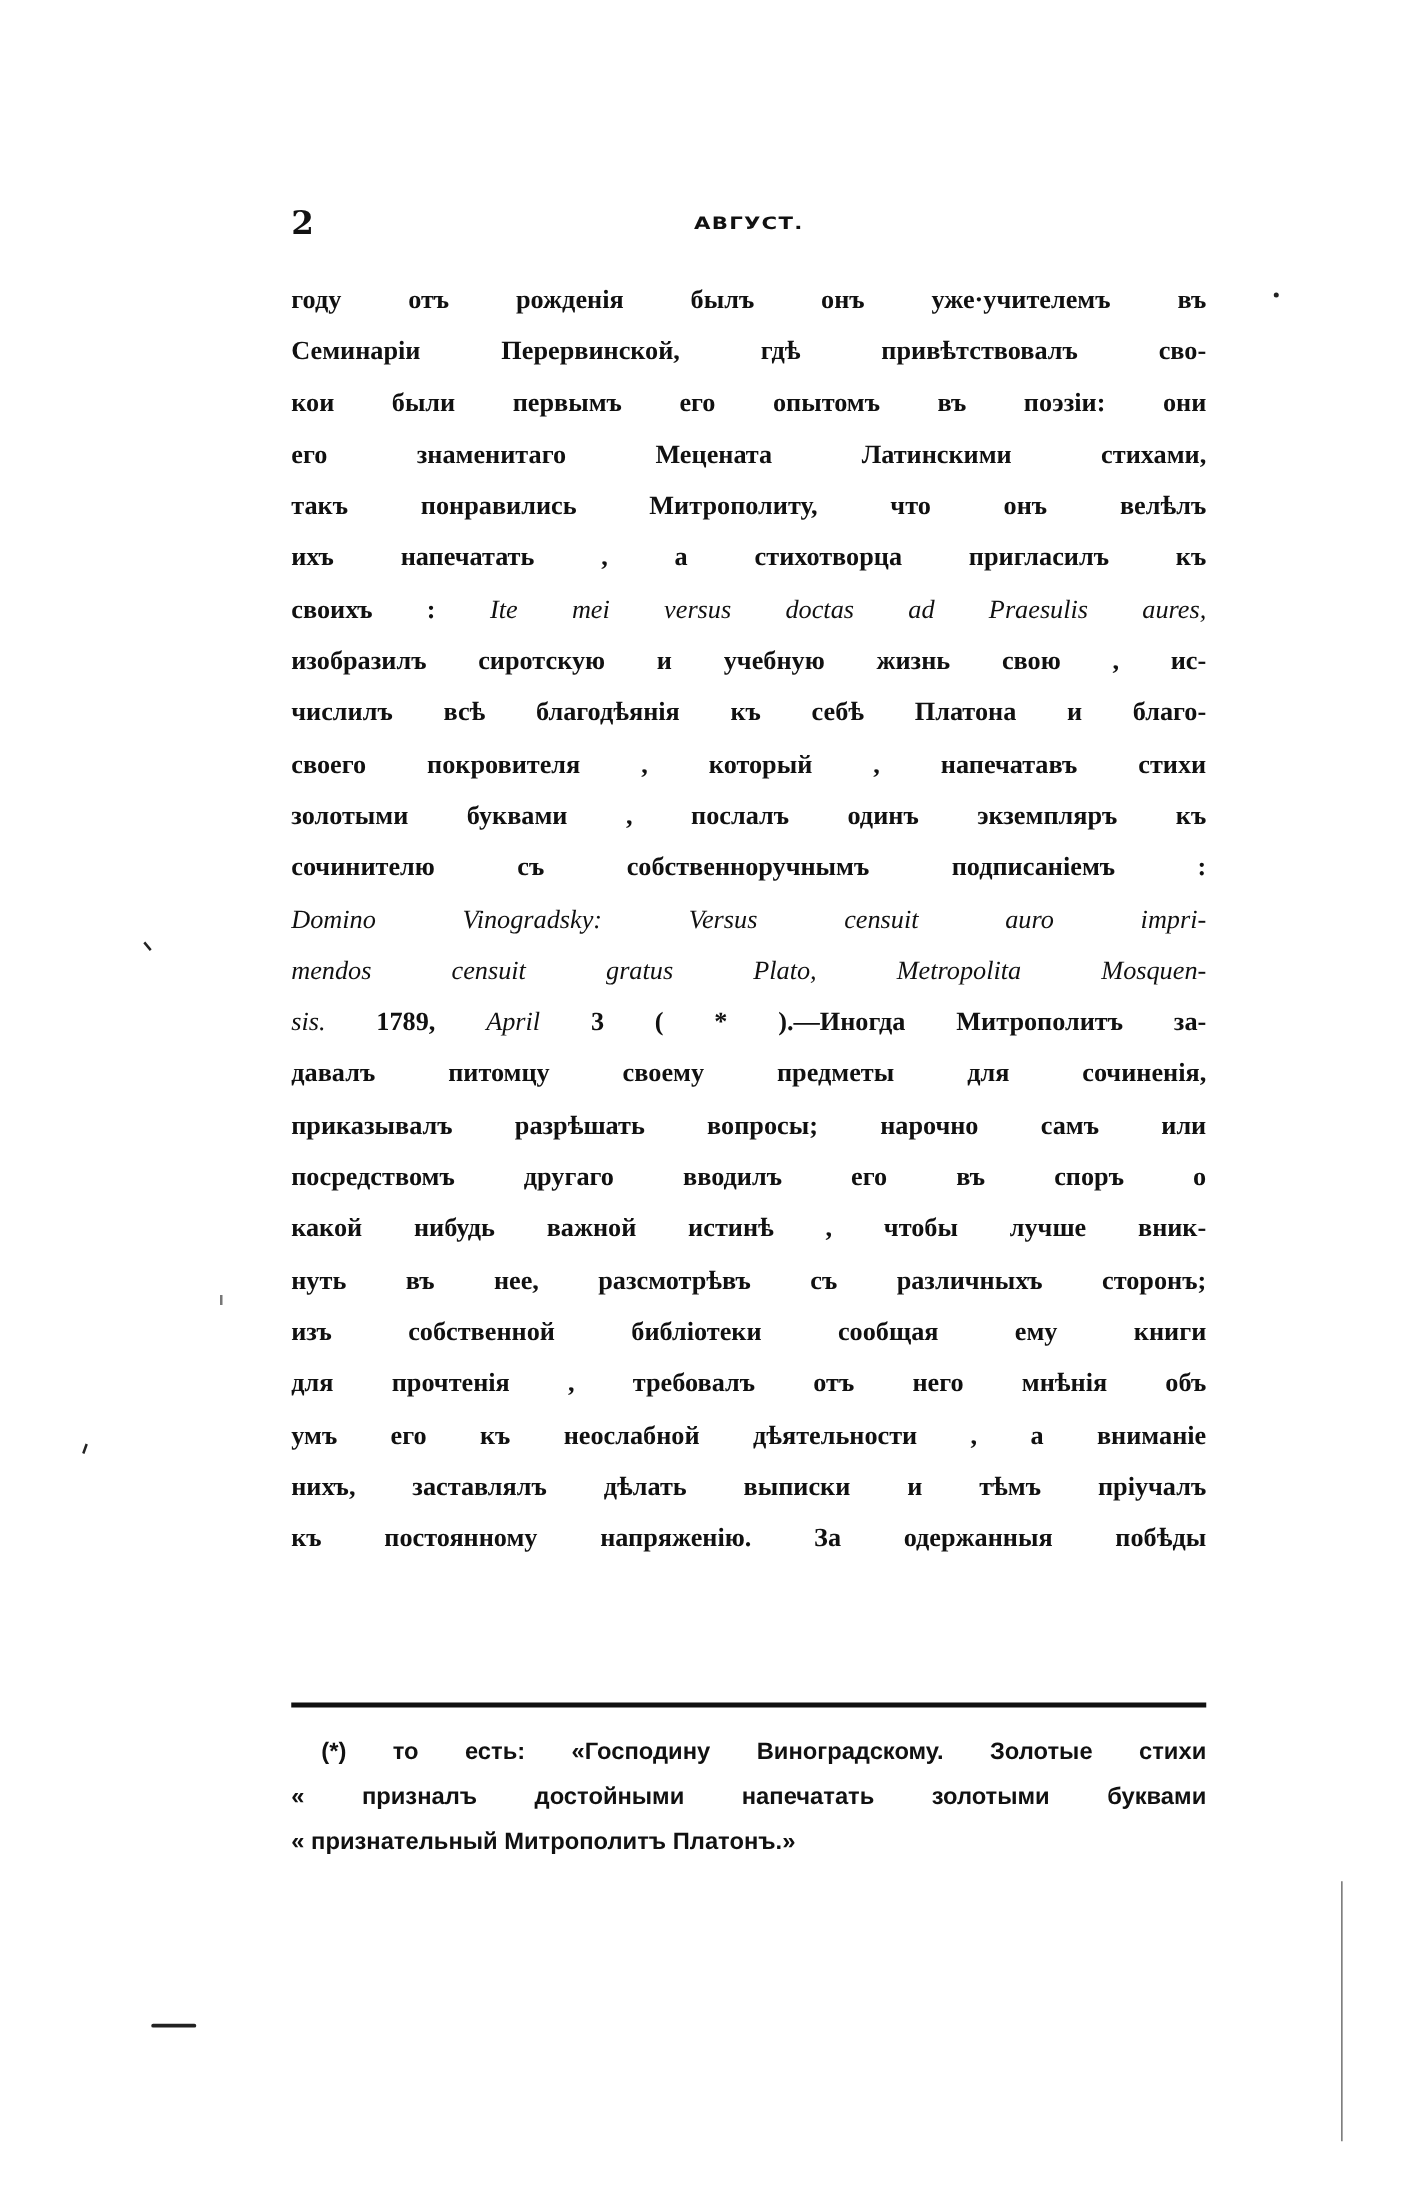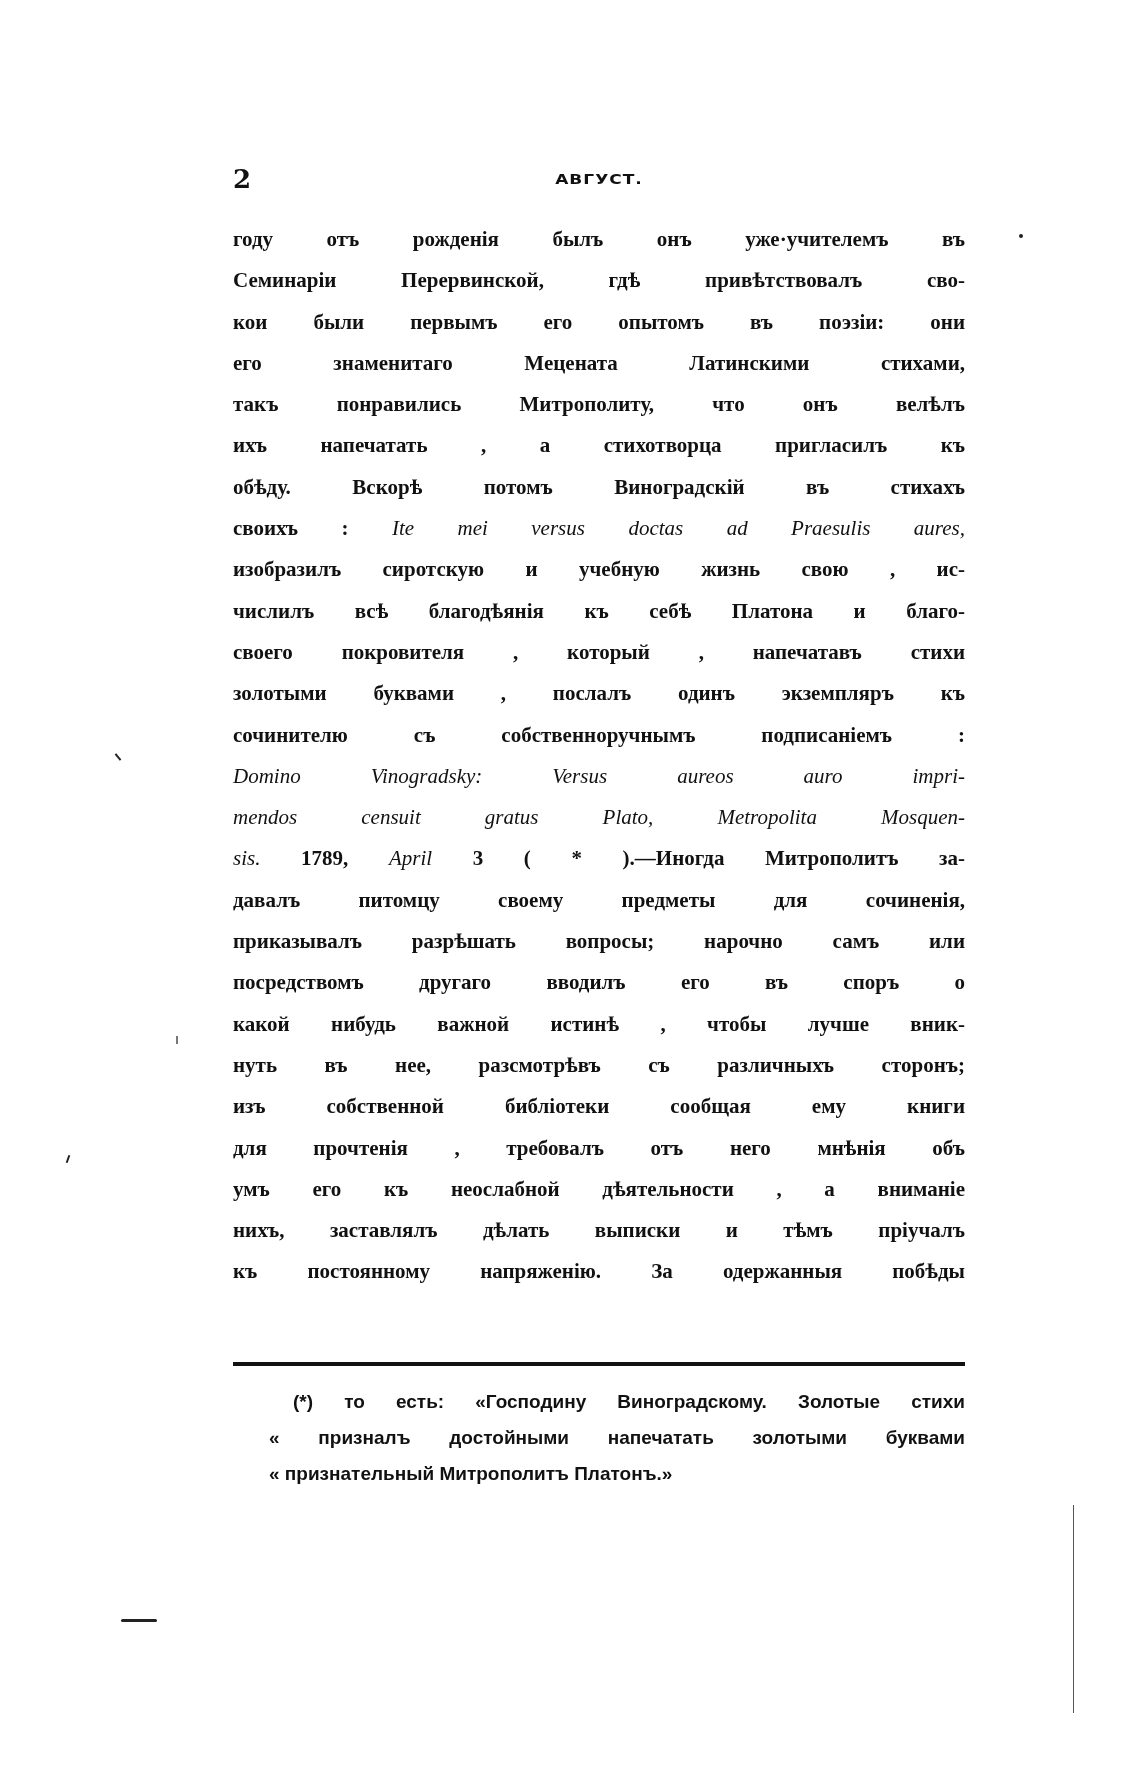--- a/index.html
+++ b/index.html
@@ -6,49 +6,48 @@
     body { width: 1140px; height: 1769px; position: relative; overflow: hidden; }
     .page { position: absolute; left: 0; top: 0; width: 1140px; height: 1769px; background: #fff; color: #111; }
     .header { position: absolute; left: 233px; top: 162px; width: 732px; height: 34px; }
     .page-number { position: absolute; left: 0; top: 0; font-family: "DejaVu Serif", serif; font-weight: bold; font-size: 26px; line-height: 34px; }
     .running-head { position: absolute; left: 0; right: 0; top: 2px; text-align: center; font-family: "DejaVu Sans", sans-serif; font-weight: bold; font-size: 17px; letter-spacing: 1px; line-height: 30px; transform: scaleY(0.8); }
     .body-text { position: absolute; left: 233px; top: 219px; width: 732px; }
     .line { display: block; height: 41.3px; line-height: 41.3px; font-family: "Liberation Serif", serif; font-size: 21px; font-weight: bold; white-space: nowrap; text-align: justify; text-align-last: justify; transform-origin: left center; }
     .line .it { font-style: italic; font-weight: normal; }
     .rule { position: absolute; left: 233px; top: 1362px; width: 732px; height: 4px; background: #111; }
     .footnotes { position: absolute; left: 233px; top: 1384px; width: 732px; }
-    .fn-line { display: block; height: 36px; line-height: 36px; font-family: "Liberation Sans", sans-serif; font-weight: bold; font-size: 19px; white-space: nowrap; text-align: justify; text-align-last: justify; margin-left: 36px; }
+    .fn-line { display: block; height: 36px; line-height: 36px; font-family: "Liberation Sans", sans-serif; font-weight: bold; font-size: 19px; white-space: nowrap; text-align: justify; text-align-last: justify; }
     .fn-line.first { padding-left: 24px; }
     .fn-line.last { text-align-last: left; }
     .mark { position: absolute; background: #222; }
   </style>
 </head>
 <body>
 
 <div class="page">
   <div class="header">
     <span class="page-number">2</span>
     <div class="running-head">АВГУСТ.</div>
   </div>
 
   <div class="body-text" id="body-text">
       <span class="line"><span>году отъ рожденія былъ онъ уже·учителемъ въ</span></span>
       <span class="line"><span>Семинаріи Перервинской, гдѣ привѣтствовалъ сво-</span></span>
       <span class="line"><span>кои были первымъ его опытомъ въ поэзіи: они</span></span>
       <span class="line"><span>его знаменитаго Мецената Латинскими стихами,</span></span>
       <span class="line"><span>такъ понравились Митрополиту, что онъ велѣлъ</span></span>
       <span class="line"><span>ихъ напечатать , а стихотворца пригласилъ къ</span></span>
-      <span class="line"><span>обѣду. Вскорѣ потомъ Виноградскій въ стихахъ</span></span>
       <span class="line"><span>своихъ : </span><span class="it">Ite mei versus doctas ad Praesulis aures,</span></span>
       <span class="line"><span>изобразилъ сиротскую и учебную жизнь свою , ис-</span></span>
       <span class="line"><span>числилъ всѣ благодѣянія къ себѣ Платона и благо-</span></span>
       <span class="line"><span>своего покровителя , который , напечатавъ стихи</span></span>
       <span class="line"><span>золотыми буквами , послалъ одинъ экземпляръ къ</span></span>
       <span class="line"><span>сочинителю съ собственноручнымъ подписаніемъ :</span></span>
-      <span class="line"><span class="it">Domino Vinogradsky: Versus aureos auro impri-</span></span>
+      <span class="line"><span class="it">Domino Vinogradsky: Versus censuit auro impri-</span></span>
       <span class="line"><span class="it">mendos censuit gratus Plato, Metropolita Mosquen-</span></span>
       <span class="line"><span class="it">sis.</span><span> 1789, </span><span class="it">April</span><span> 3 ( * ).—Иногда Митрополитъ за-</span></span>
       <span class="line"><span>давалъ питомцу своему предметы для сочиненія,</span></span>
       <span class="line"><span>приказывалъ разрѣшать вопросы; нарочно самъ или</span></span>
       <span class="line"><span>посредствомъ другаго вводилъ его въ споръ о</span></span>
       <span class="line"><span>какой нибудь важной истинѣ , чтобы лучше вник-</span></span>
       <span class="line"><span>нуть въ нее, разсмотрѣвъ съ различныхъ сторонъ;</span></span>
       <span class="line"><span>изъ собственной библіотеки сообщая ему книги</span></span>
       <span class="line"><span>для прочтенія , требовалъ отъ него мнѣнія объ</span></span>
       <span class="line"><span>умъ его къ неослабной дѣятельности , а вниманіе</span></span>

